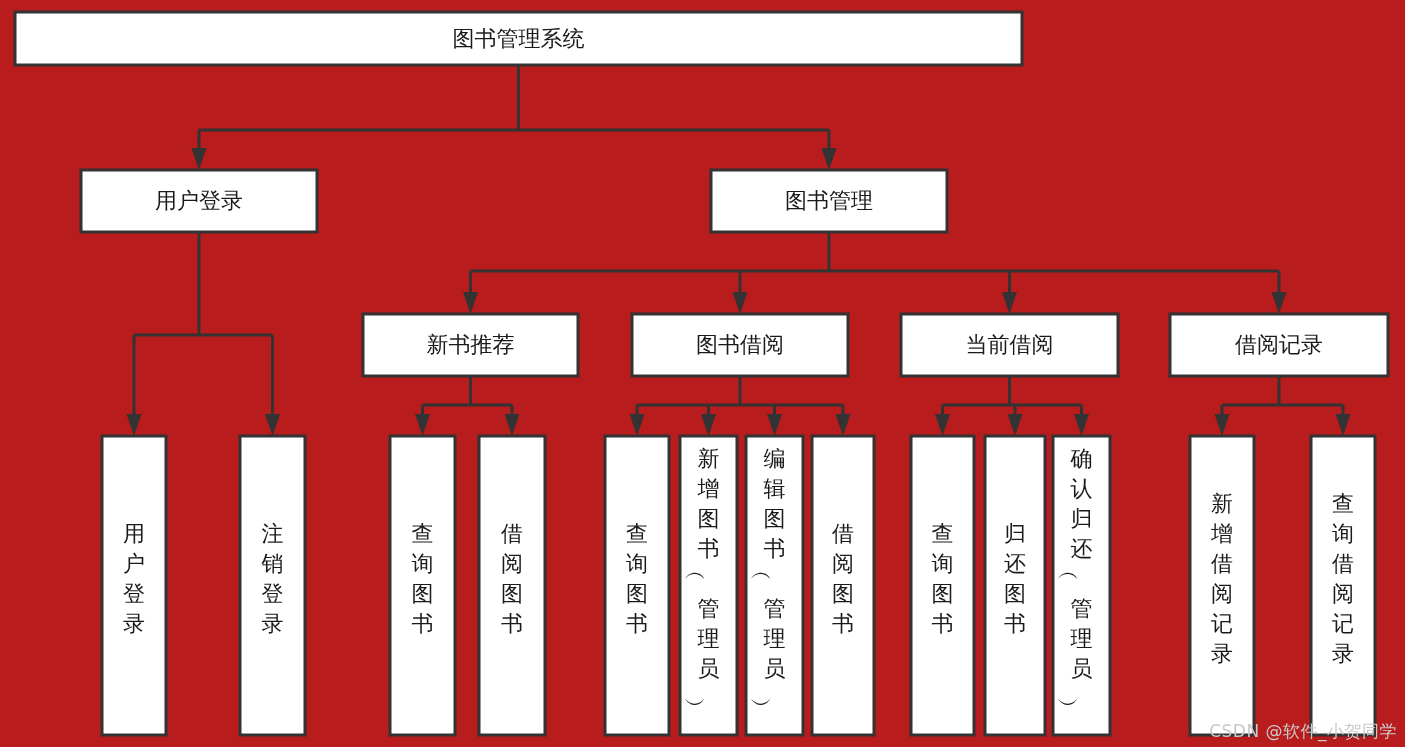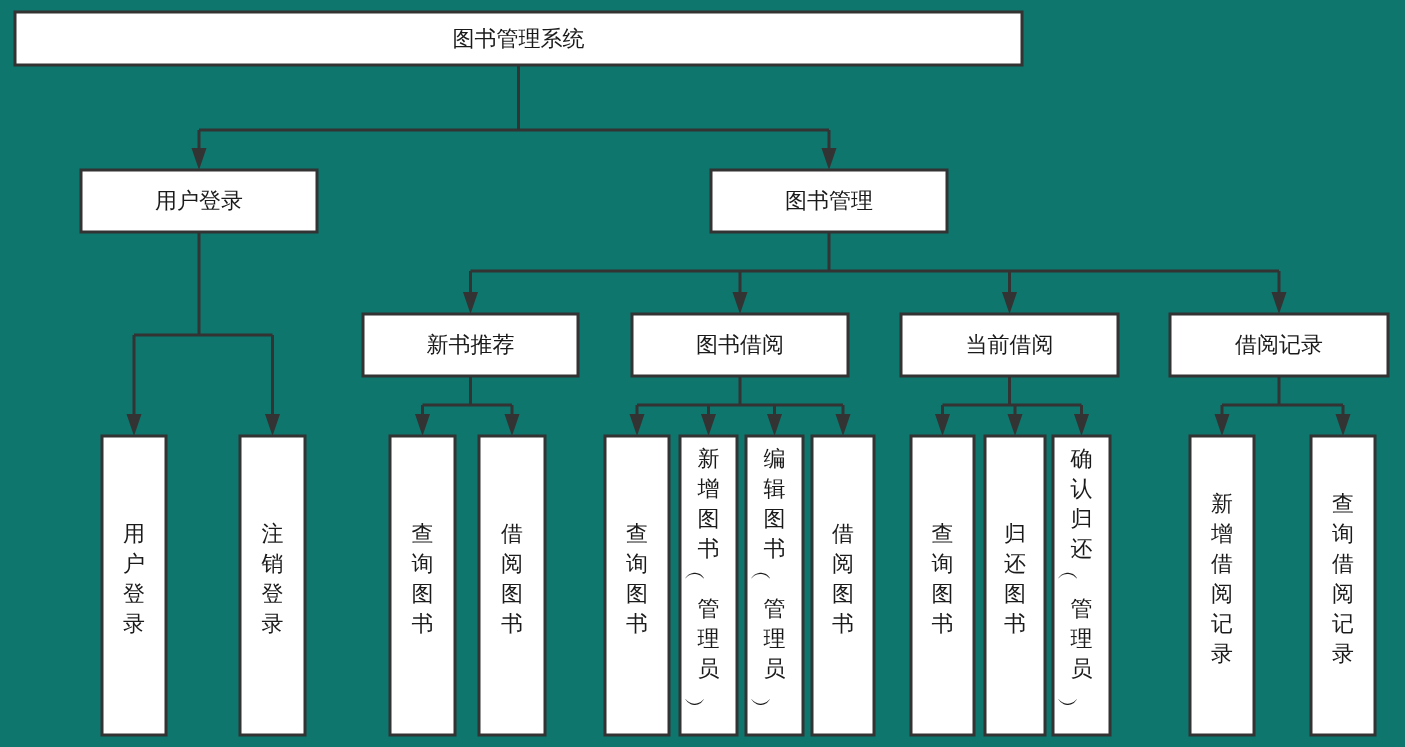--- a/index.html
+++ b/index.html
@@ -3,21 +3,21 @@
 <meta charset="utf-8">
 <style>
   html,body{margin:0;padding:0;background:#ffffff;}
   body{
     font-family:"DejaVu Sans","Liberation Sans",sans-serif;
     width:1405px;height:747px;overflow:hidden;
   }
   #diagram-root{
     position:relative;
     width:1405px;height:747px;
-    background:#0f766e;
+    background:#b91c1c;
   }
   svg#diagram-svg{
     position:absolute;left:0;top:0;
     width:1405px;height:747px;
     display:block;
   }
   .node-rect{
     fill:#ffffff;
     stroke:#333333;
     stroke-width:3;
@@ -205,13 +205,14 @@
         <g>
           <rect x="1190" y="436" width="64" height="299" class="node-rect"></rect>
           <text x="1222" y="0" class="node-label-vertical"><tspan x="1222" y="510.5">新</tspan><tspan x="1222" y="540.5">增</tspan><tspan x="1222" y="570.5">借</tspan><tspan x="1222" y="600.5">阅</tspan><tspan x="1222" y="630.5">记</tspan><tspan x="1222" y="660.5">录</tspan></text>
         </g>
         <g>
           <rect x="1311" y="436" width="64" height="299" class="node-rect"></rect>
           <text x="1343" y="0" class="node-label-vertical"><tspan x="1343" y="510.5">查</tspan><tspan x="1343" y="540.5">询</tspan><tspan x="1343" y="570.5">借</tspan><tspan x="1343" y="600.5">阅</tspan><tspan x="1343" y="630.5">记</tspan><tspan x="1343" y="660.5">录</tspan></text>
         </g>
       </g>
   </svg>
+  <div class="watermark">CSDN @软件_小贺同学</div>
 </div>
 
 </body></html>

